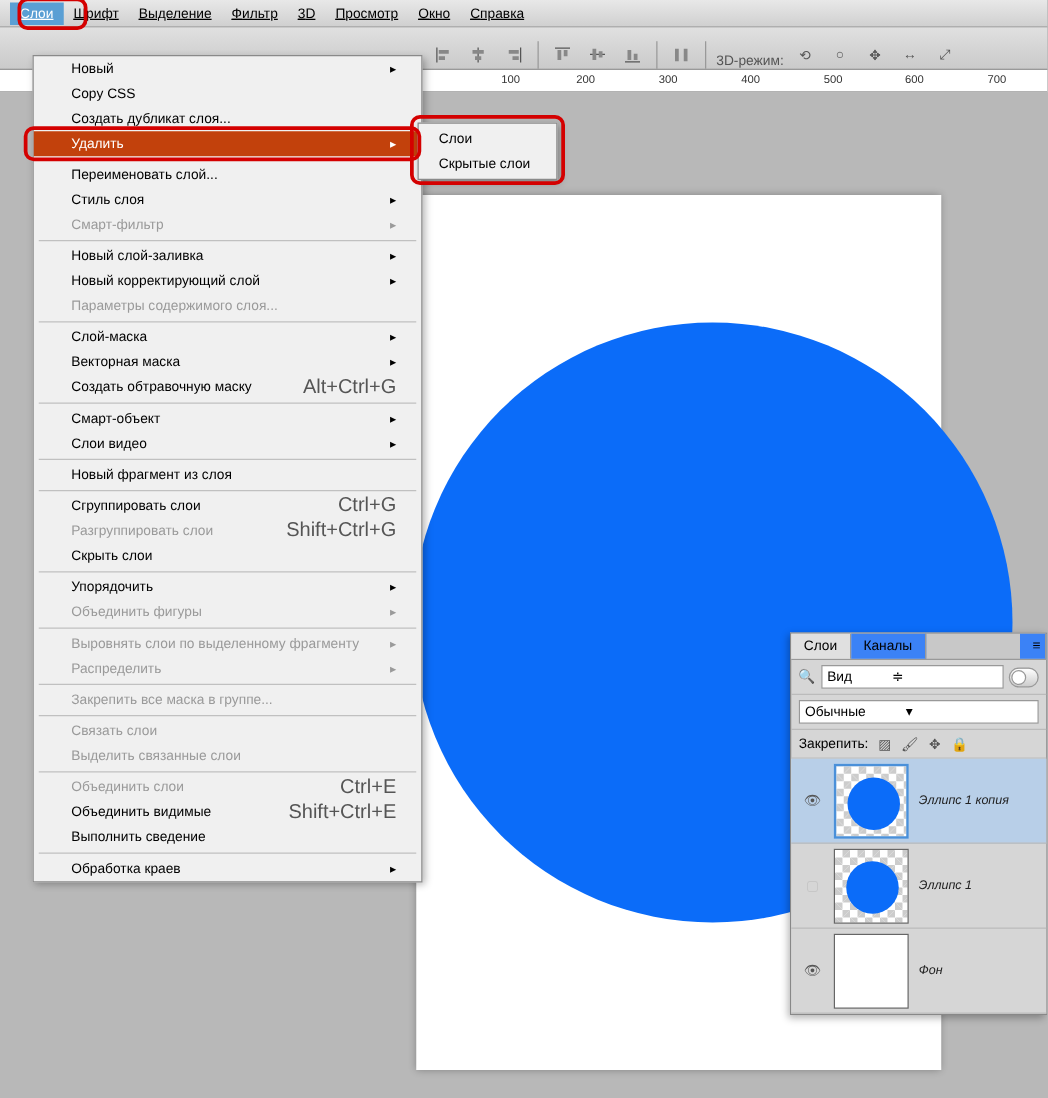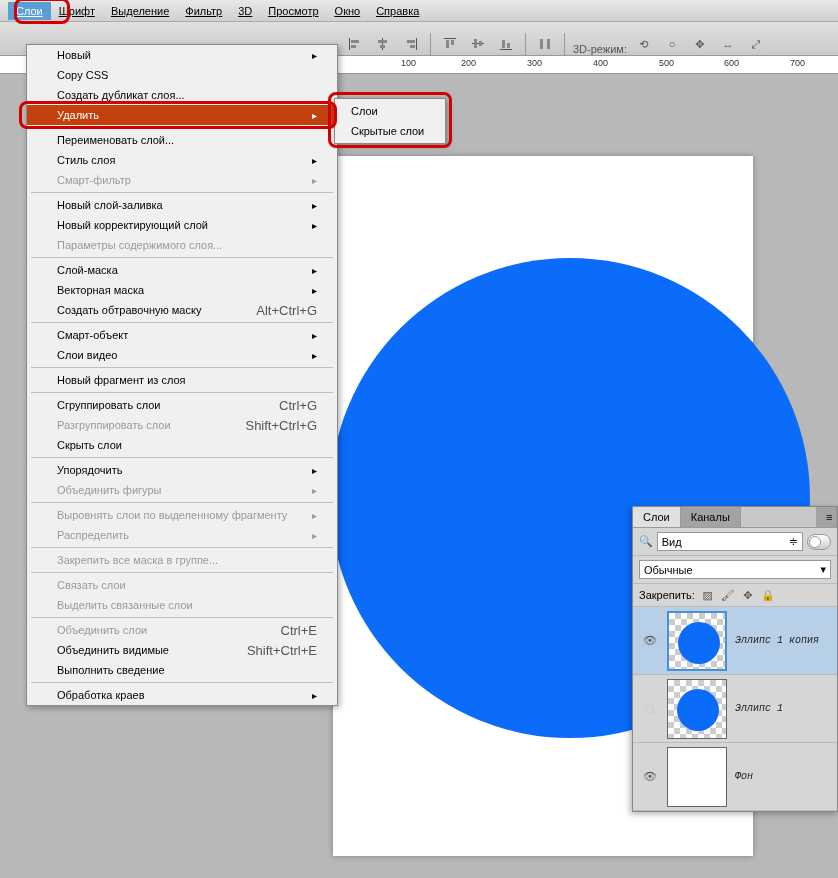--- a/index.html
+++ b/index.html
@@ -18,49 +18,49 @@
 .tick-label { position: absolute; top: 2px; font-size: 9px; color: #333; }
 .canvas-area { position: absolute; left: 0; top: 74px; right: 0; bottom: 0; background: #b8b8b8; }
 .canvas-doc { position: absolute; left: 333px; top: 82px; width: 420px; height: 700px; background: #fff; box-shadow: 0 0 6px rgba(0,0,0,0.3); }
 .circle { position: absolute; width: 480px; height: 480px; border-radius: 50%; background: #0b6cf9; left: 330px; top: 258px; }
 .dropdown { position: absolute; left: 26px; top: 44px; width: 312px; background: #f0f0f0; border: 1px solid #8a8a8a; box-shadow: 2px 2px 6px rgba(0,0,0,0.3); z-index: 50; }
 .dropdown .row { display: flex; align-items: center; justify-content: space-between; padding: 4px 20px 4px 30px; height: 20px; white-space: nowrap; }
 .dropdown .row.hover { background: #c2410c; color: #fff; }
 .dropdown .row.disabled { color: #9a9a9a; }
 .dropdown hr { border: none; border-top: 1px solid #c0c0c0; margin: 2px 4px; }
 .arrow-right::after { content: "▸"; margin-left: auto; font-size: 10px; }
-.dropdown .shortcut { color: #555; font-size: 13px; }
+.dropdown .shortcut { color: #555; font-size: 16px; }
 .submenu { position: absolute; left: 334px; top: 98px; width: 112px; background: #f0f0f0; border: 1px solid #8a8a8a; box-shadow: 2px 2px 6px rgba(0,0,0,0.3); z-index: 60; padding: 2px 0; }
 .submenu .row { padding: 4px 16px; height: 20px; display: flex; align-items: center; }
 .layers-panel { position: absolute; right: 0; top: 506px; width: 206px; background: #d6d6d6; border: 1px solid #888; box-shadow: -2px 2px 6px rgba(0,0,0,0.3); z-index: 40; }
 .panel-tabs { display: flex; background: #c8c8c8; border-bottom: 1px solid #999; }
-.panel-tab { padding: 4px 10px; background: #a3a3a3; border-right: 1px solid #999; }
+.panel-tab { padding: 4px 10px; background: #3b82f6; border-right: 1px solid #999; }
 .panel-tab.active { background: #e0e0e0; }
 .panel-tab.side { margin-left: auto; width: 18px; text-align: center; }
 .panel-row { display: flex; align-items: center; padding: 4px 6px; gap: 4px; border-bottom: 1px solid #bbb; }
-.panel-select { flex: 1; background: #fff; border: 1px solid #999; padding: 2px 4px; display: flex; justify-content: space-between; align-items: center; gap: 32px; }
+.panel-select { flex: 1; background: #fff; border: 1px solid #999; padding: 2px 4px; display: flex; align-items: center; gap: 32px; }
 .lock-row { display: flex; align-items: center; gap: 6px; padding: 4px 6px; border-bottom: 1px solid #bbb; font-size: 10px; text-align: right; }
 .lock-row .ico { width: 14px; height: 14px; display: inline-flex; align-items: center; justify-content: center; color: #555; }
 .layer-list { background: #d6d6d6; }
 .layer-item { display: flex; align-items: center; border-bottom: 1px solid #bbb; height: 68px; padding: 4px; }
 .layer-item.selected { background: #b8cfe8; }
 .eye { width: 26px; display: flex; align-items: center; justify-content: center; color: #555; }
 .thumb { width: 60px; height: 60px; border: 1px solid #666; background-image:
   linear-gradient(45deg, #ccc 25%, transparent 25%),
   linear-gradient(-45deg, #ccc 25%, transparent 25%),
   linear-gradient(45deg, transparent 75%, #ccc 75%),
   linear-gradient(-45deg, transparent 75%, #ccc 75%);
   background-size: 12px 12px;
   background-position: 0 0, 0 6px, 6px -6px, -6px 0;
   background-color: #fff;
   position: relative; margin: 0 8px 0 4px; }
 .thumb.selected { border: 2px solid #4a90d9; }
 .thumb-circle { position: absolute; width: 42px; height: 42px; border-radius: 50%; background: #0b6cf9; top: 9px; left: 9px; }
 .thumb.white { background: #fff; background-image: none; }
-.layer-name { font-size: 10px; font-style: italic; color: #222; font-family: Liberation Mono, monospace; }
+.layer-name { font-size: 10px; font-style: italic; color: #222; }
 </style>
 </head>
 <body>
 
 <div class="menubar">
   <div class="menubar-item active">Слои</div>
   <div class="menubar-item">Шрифт</div>
   <div class="menubar-item">Выделение</div>
   <div class="menubar-item">Фильтр</div>
   <div class="menubar-item">3D</div>

